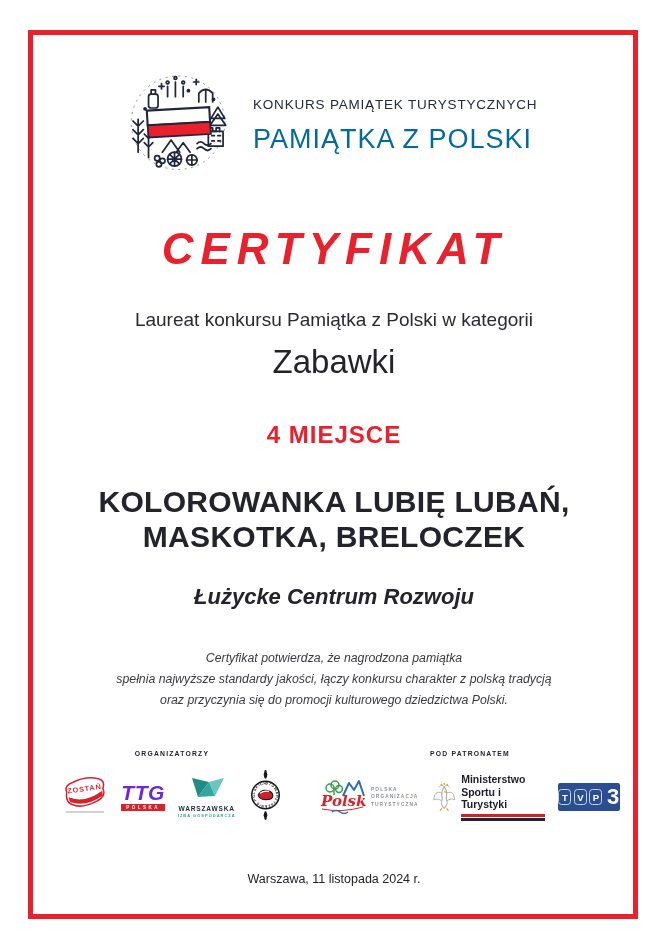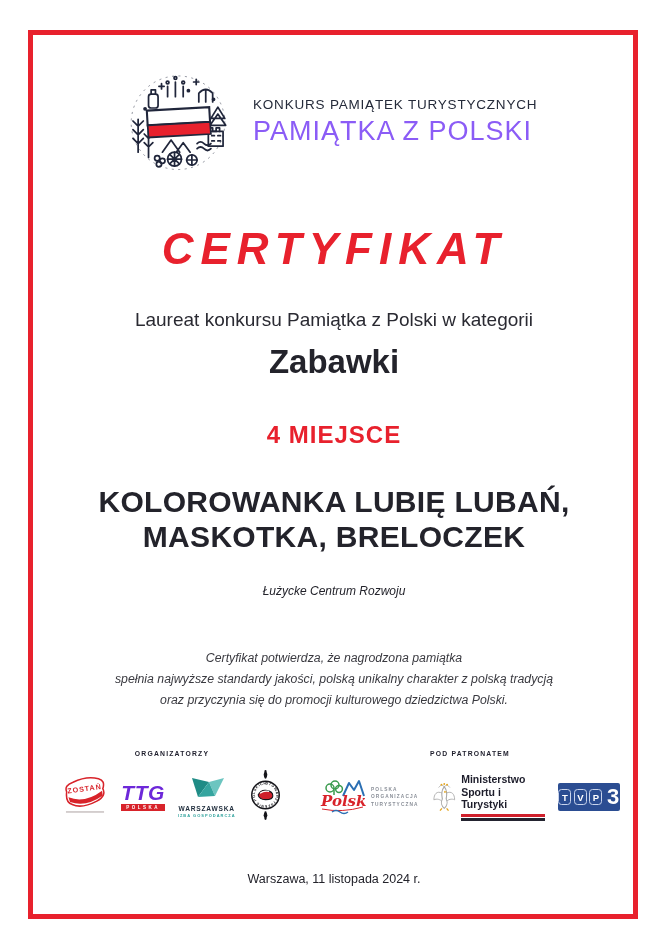--- a/index.html
+++ b/index.html
@@ -5,29 +5,29 @@
   * { margin:0; padding:0; box-sizing:border-box; }
   html,body { width:668px; height:948px; background:#ffffff; overflow:hidden;
     font-family:"Liberation Sans", sans-serif; color:#23232b; }
   .page { position:relative; width:668px; height:948px; background:#fff; }
   .frame { position:absolute; left:28px; top:30px; width:610px; height:889px;
     border:5px solid #e8212d; }
 
   .emblem { position:absolute; left:126px; top:66px; width:104px; height:110px; }
   .brand { position:absolute; left:253px; top:97px; }
   .brand .kicker { font-size:13.5px; letter-spacing:0.8px; color:#252b3a; font-weight:500; }
-  .brand .title  { margin-top:4px; font-size:27px; letter-spacing:1px; color:#8b5cf6; font-weight:500; }
+  .brand .title  { margin-top:12px; font-size:27px; letter-spacing:1px; color:#0369a1; font-weight:500; }
 
   .center { position:absolute; left:0; width:668px; text-align:center; }
   .cert-title { top:224px; font-size:44px; font-weight:800; letter-spacing:7px; color:#e8212d;font-style:italic; }
   .subtitle   { top:309px; font-size:19px; color:#2a2a32; }
-  .category   { top:343px; font-size:33px; font-weight:700; color:#23232b; }
+  .category   { top:343px; font-size:33px; font-weight:400; color:#23232b; }
   .award      { top:421px; font-size:24px; font-weight:800; letter-spacing:1px; color:#e8212d; }
   .product    { top:484px; font-size:30px; font-weight:800; line-height:35px; letter-spacing:0.3px; color:#23232b; }
-  .recipient  { top:584px; font-size:12px; font-weight:400; font-style:italic; color:#23232b; }
+  .recipient  { top:584px; font-size:22px; font-weight:700; font-style:italic; color:#23232b; }
   .statement  { top:648px; font-size:12.3px; font-style:italic; line-height:21px; color:#3a3a40; }
 
   .org-group { position:absolute; left:52px; top:750px; width:240px; }
   .pat-group { position:absolute; left:320px; top:750px; width:300px; }
   .group-label { text-align:center; font-size:6.8px; font-weight:700; letter-spacing:1.2px;
     color:#1d1d2b; margin-bottom:13px; }
   .logo-row { display:flex; align-items:center; justify-content:center; gap:13px; height:54px; }
 
   .ttg-logo { text-align:center; }
   .ttg-text { font-size:21px; font-weight:800; font-style:italic; color:#6d28d9; line-height:20px; letter-spacing:0.5px; }
@@ -122,21 +122,21 @@
   <div class="center subtitle">Laureat konkursu Pamiątka z Polski w kategorii</div>
   <div class="center category">Zabawki</div>
   <div class="center award">4 MIEJSCE</div>
   <div class="center product">
     <div>KOLOROWANKA LUBIĘ LUBAŃ,</div>
     <div>MASKOTKA, BRELOCZEK</div>
   </div>
   <div class="center recipient">Łużycke Centrum Rozwoju</div>
   <div class="center statement">
     <div>Certyfikat potwierdza, że nagrodzona pamiątka</div>
-    <div>spełnia najwyższe standardy jakości, polską unikalny charakter z polską tradycją</div>
+    <div>spełnia najwyższe standardy jakości, łączy konkursu charakter z polską tradycją</div>
     <div>oraz przyczynia się do promocji kulturowego dziedzictwa Polski.</div>
   </div>
 
   <div class="org-group">
     <div class="group-label">ORGANIZATORZY</div>
     <div class="logo-row">
 
       <div>
         <svg viewBox="0 0 48 42" width="46" height="40" xmlns="http://www.w3.org/2000/svg">
           <g transform="rotate(-8 24 18)">

